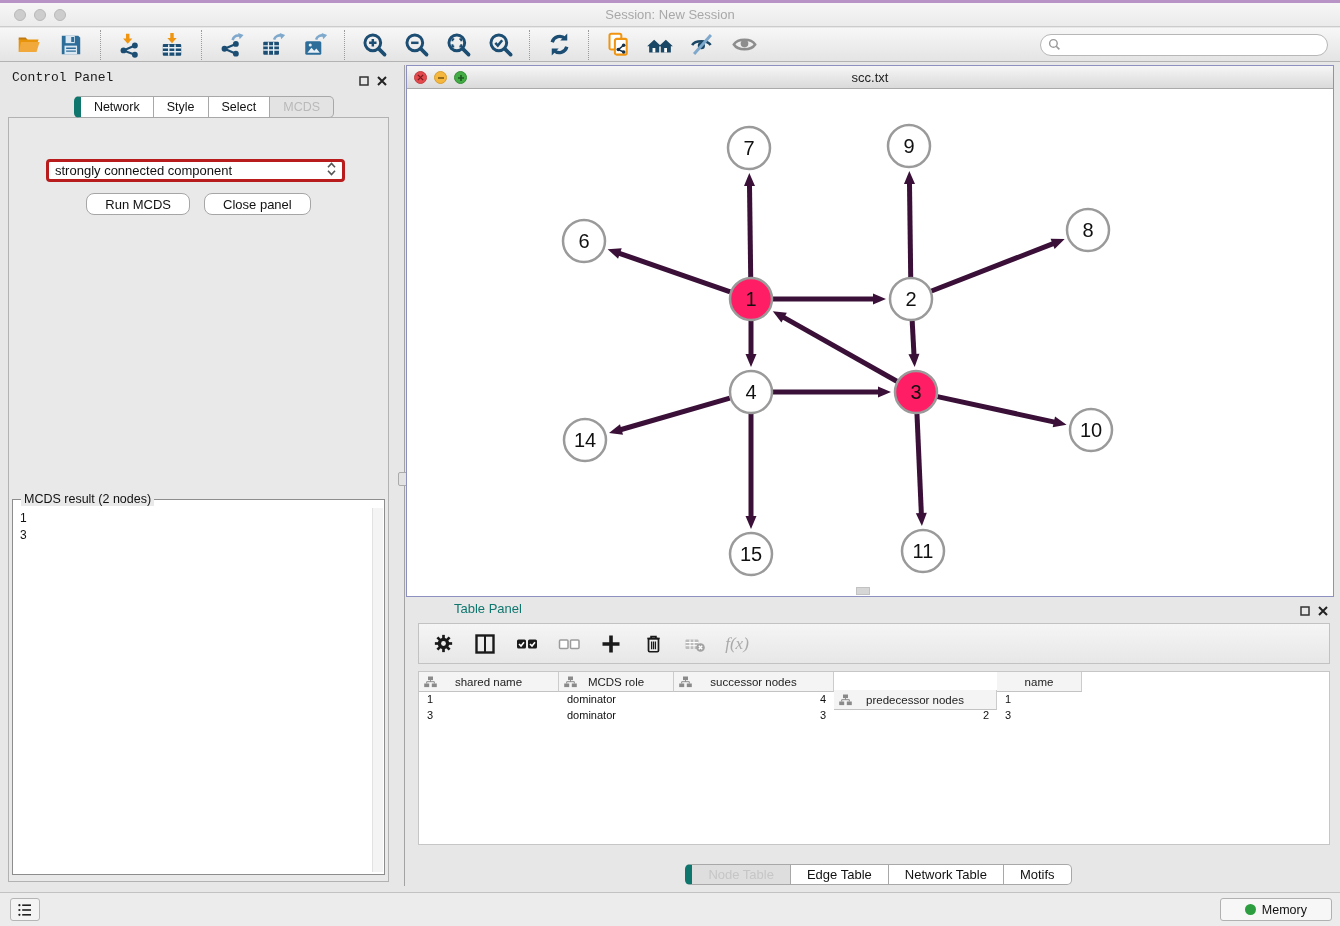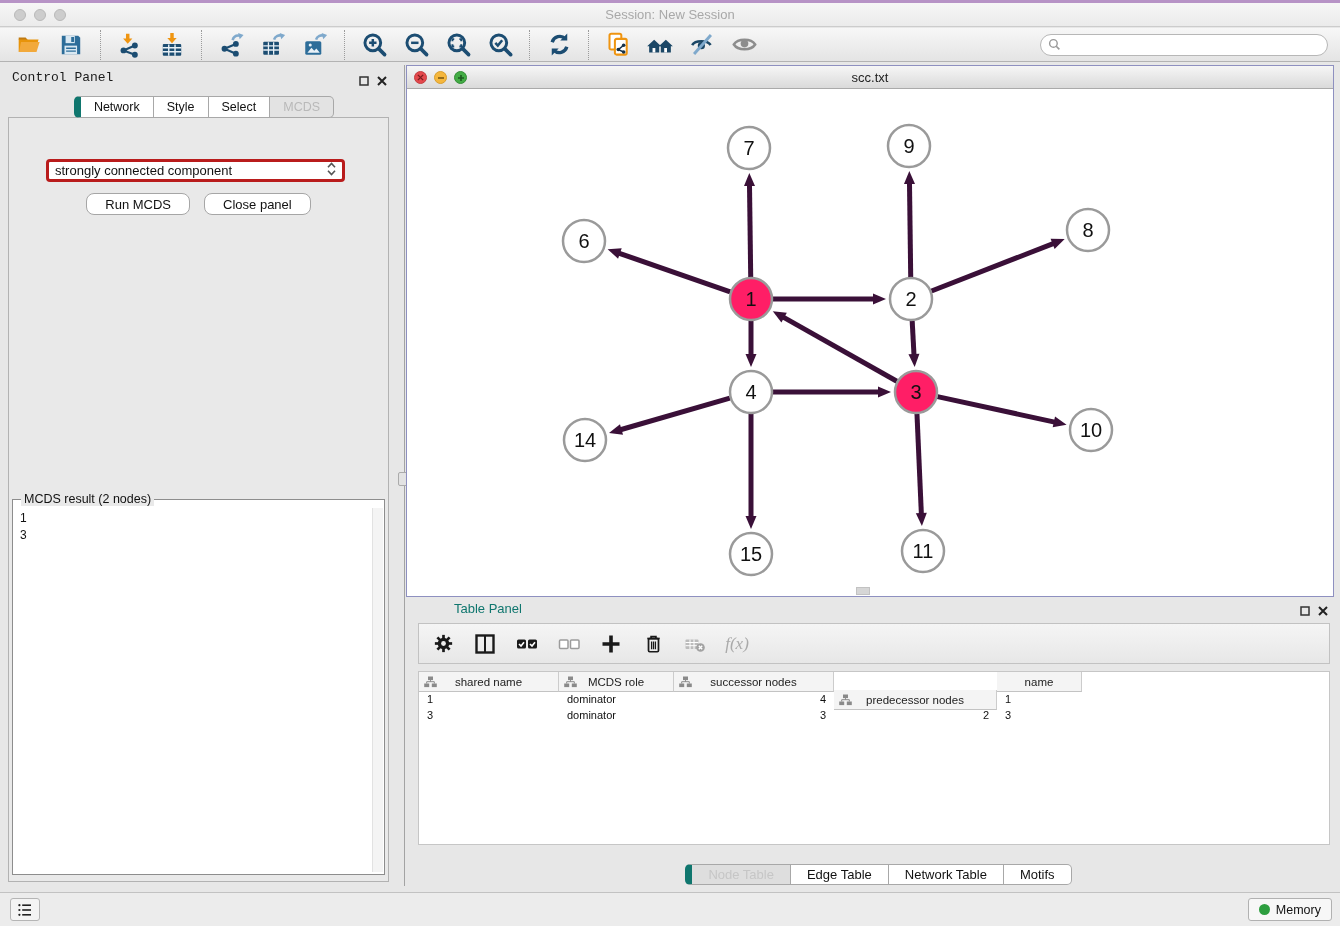--- a/index.html
+++ b/index.html
@@ -102,21 +102,21 @@
   .tp-tabs .seg-tab { font-size:13px; padding:2px 16px; }
   .tp-tabs .seg-tab.active { background:#dedede; color:#c6c6c6; }
 
   
   .status-bar { position:absolute; left:0; right:0; bottom:0; height:34px; background:#ececec;
     border-top:1px solid #c2c2c2; }
   .sb-left-btn { position:absolute; left:10px; top:5px; width:30px; height:23px; background:#f4f4f4;
     border:1px solid #b5b5b5; border-radius:3px; display:flex; align-items:center; justify-content:center; }
   .memory-btn { position:absolute; right:8px; top:5px; height:23px; background:#f7f7f7;
     border:1px solid #b1b1b1; border-radius:3px; display:flex; align-items:center; gap:6px;
-    padding:0 10px; font-size:12.5px; color:#111; }
+    padding:0 24px; font-size:12.5px; color:#111; }
   .memory-dot { width:11px; height:11px; border-radius:50%; background:#2d9e3f; }
 </style>
 </head>
 <body>
 
 <div id="root">
 
   <div class="titlebar">
     <div class="traffic">
       <div class="tl"></div>

